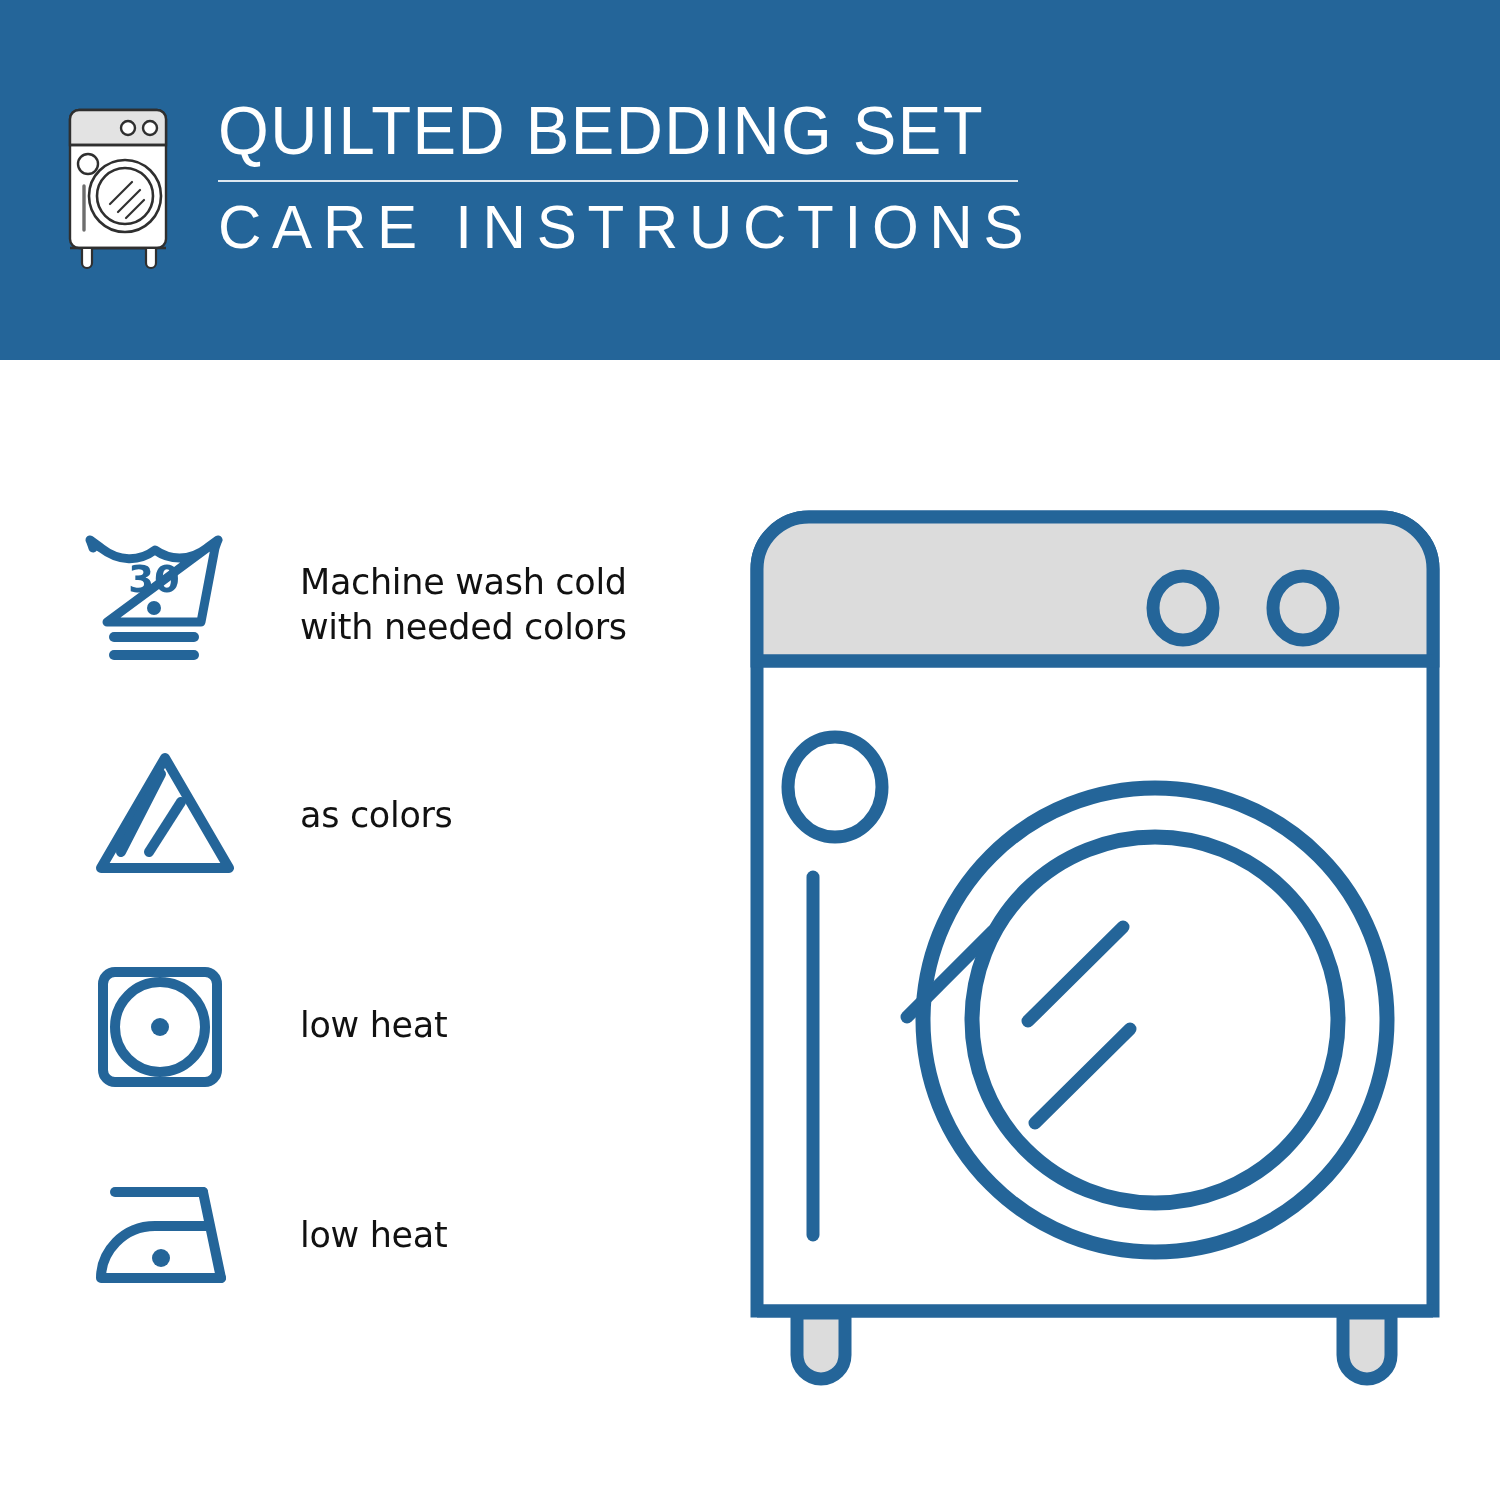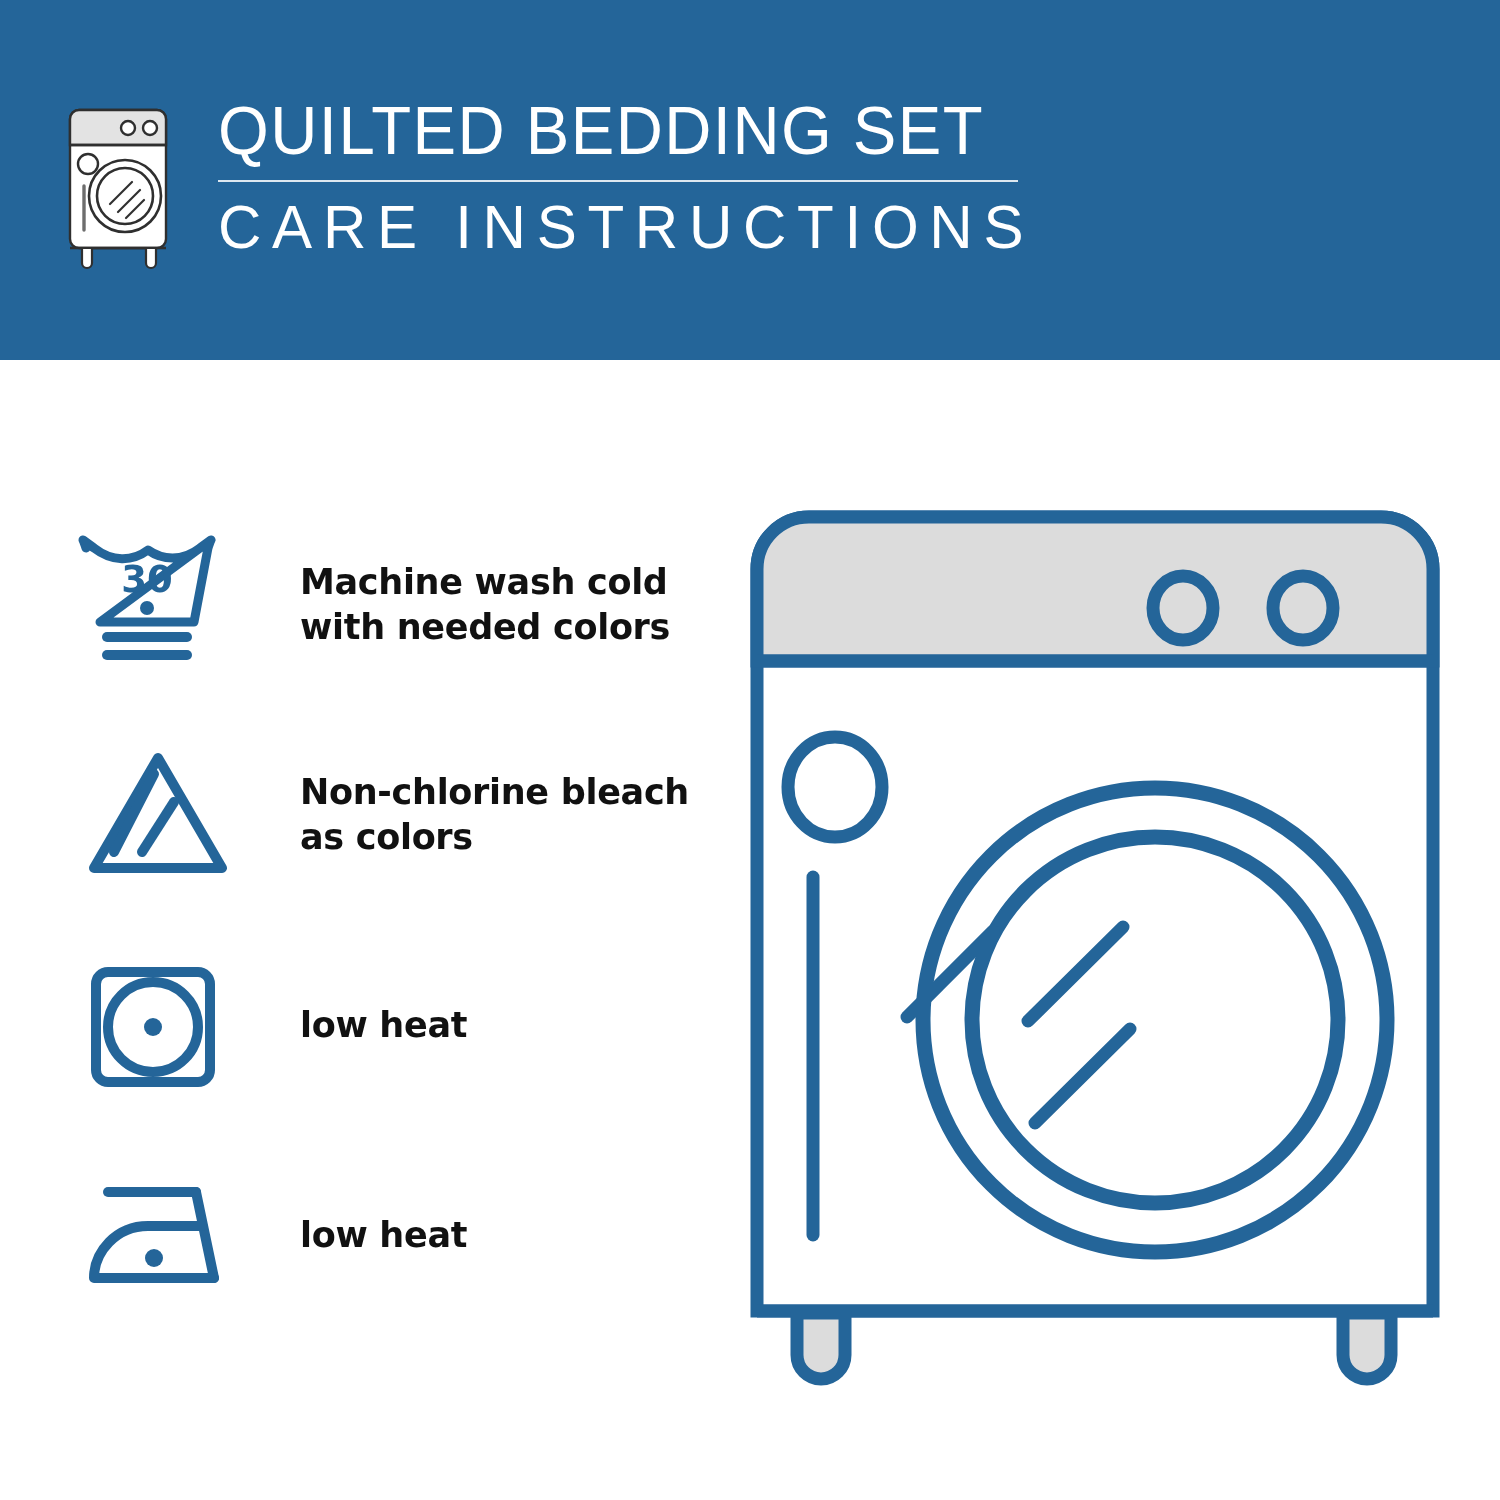--- a/index.html
+++ b/index.html
@@ -94,27 +94,27 @@
     display: flex;
     align-items: center;
     height: 210px;
   }
 
   .care-symbol {
     width: 190px;
     flex: 0 0 190px;
     display: flex;
     align-items: center;
-    justify-content: center;
+    justify-content: flex-end;
   }
 
   .care-label {
     font-family: "DejaVu Sans", sans-serif;
     font-size: 35px;
-    font-weight: 700;
+    font-weight: 400;
     line-height: 1.28;
     color: #111111;
     letter-spacing: -0.3px;
     padding-left: 48px;
   }
 
   
   .machine-wrap {
     position: absolute;
     left: 735px;
@@ -197,21 +197,20 @@
       <div class="care-symbol">
         <svg width="175" height="150" viewBox="0 0 175 150">
 
           <path d="M88 18 L152 128 L24 128 Z" fill="none" stroke="#246599" stroke-width="10" stroke-linejoin="round"></path>
 
           <line x1="84" y1="34" x2="44" y2="112" stroke="#246599" stroke-width="10" stroke-linecap="round"></line>
           <line x1="104" y1="62" x2="72" y2="112" stroke="#246599" stroke-width="10" stroke-linecap="round"></line>
         </svg>
       </div>
       <div class="care-label">
-        <div>Non-chlorine bleach</div>
         <div>as colors</div>
       </div>
     </div>
 
     <div class="care-row">
       <div class="care-symbol">
         <svg width="175" height="150" viewBox="0 0 175 150">
           <rect x="26" y="22" width="114" height="110" rx="12" fill="none" stroke="#246599" stroke-width="10"></rect>
           <circle cx="83" cy="77" r="45" fill="none" stroke="#246599" stroke-width="10"></circle>
           <circle cx="83" cy="77" r="9" fill="#246599"></circle>

